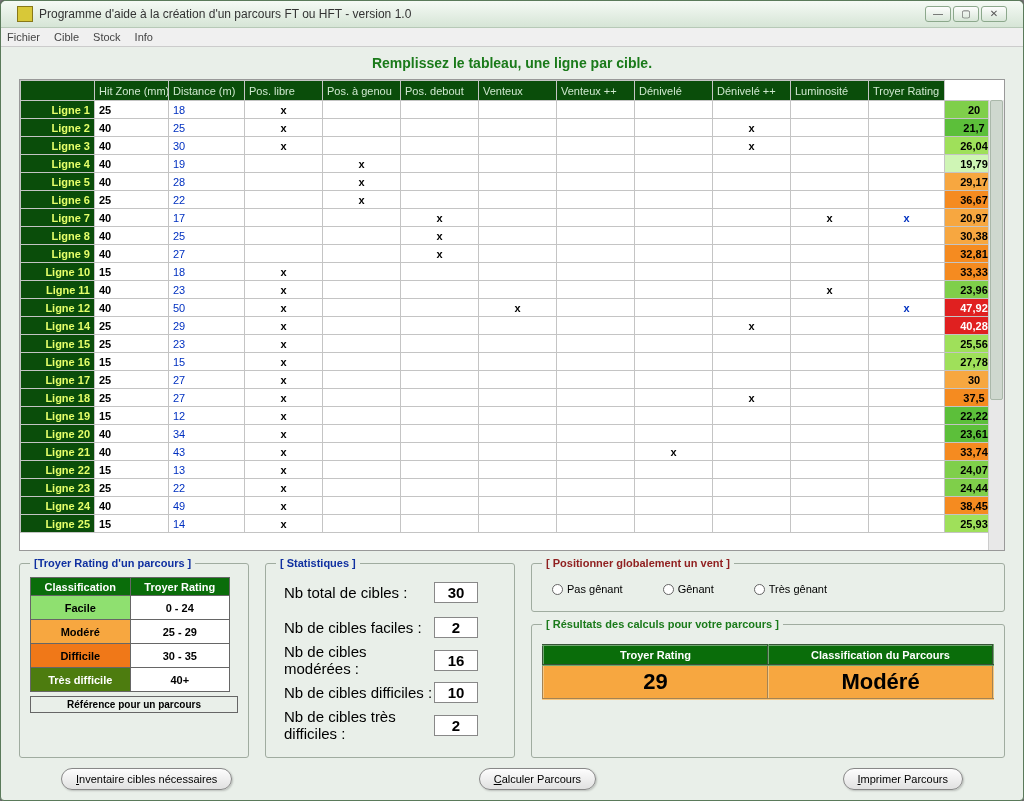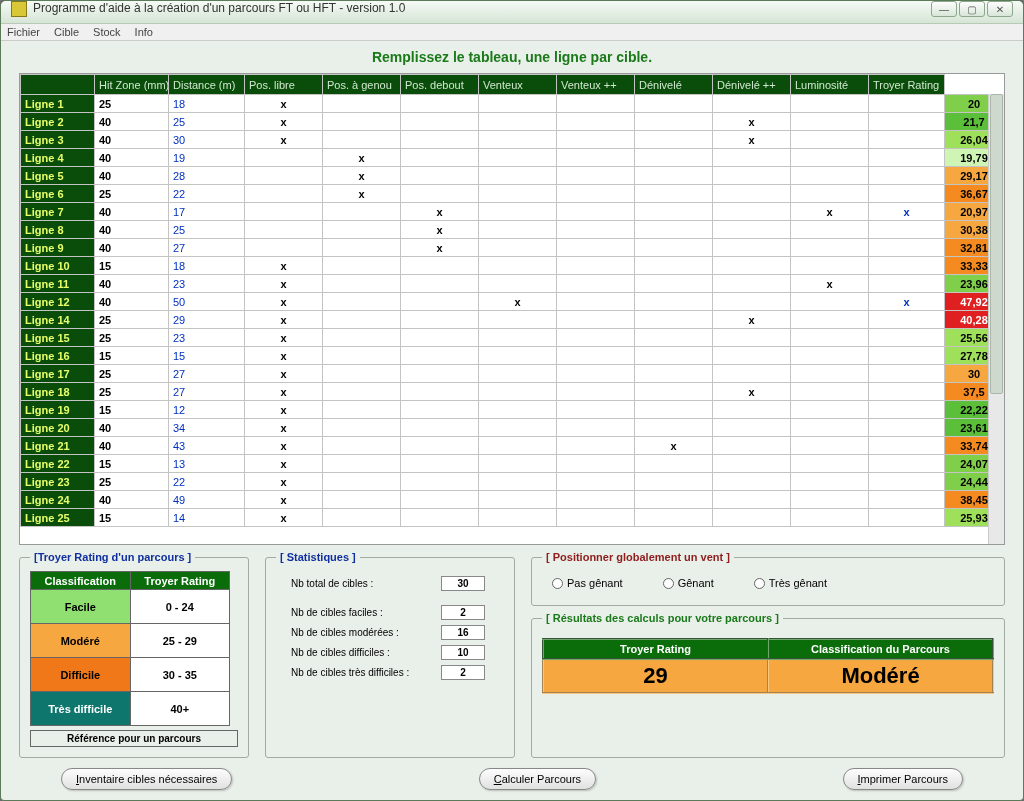--- a/index.html
+++ b/index.html
@@ -1,30 +1,30 @@
 <!DOCTYPE html>
 <html><head>
 <meta charset="utf-8">
 <style>
   *{box-sizing:border-box;margin:0;padding:0}
   body{font-family:Tahoma,Arial,sans-serif;font-size:11px;background:#888}
   .window{width:1024px;height:801px;margin:0;background:#e9efe9;border:1px solid #5a7a5a;border-radius:6px 6px 4px 4px;overflow:hidden;display:flex;flex-direction:column;box-shadow:0 0 4px rgba(0,0,0,.7)}
-  .titlebar{height:28px;background:linear-gradient(#f5faf5,#d6e5d6);display:flex;align-items:flex-start;padding:0 10px;border-bottom:1px solid #b7c9b7}
+  .titlebar{height:28px;background:linear-gradient(#f5faf5,#d6e5d6);display:flex;align-items:center;padding:0 16px;border-bottom:1px solid #b7c9b7}
   .title-icon{width:16px;height:16px;background:#d8c838;border:1px solid #887818;margin-right:6px}
   .title-text{flex:1;color:#333;font-size:12px}
   .winbtns{display:flex;gap:2px}
   .winbtn{width:26px;height:16px;background:linear-gradient(#fdfdfd,#d8e6d8);border:1px solid #8ca88c;border-radius:3px;font-size:10px;display:flex;align-items:center;justify-content:center;color:#555}
   .menubar{height:20px;background:#f0f0f0;border-bottom:1px solid #ccc;display:flex;align-items:center;padding:0 6px;gap:14px;color:#444}
   .menubar span{cursor:default}
   .instruction{text-align:center;font-weight:bold;color:#1a7a1a;font-size:14px;padding:8px}
   .tablewrap{flex:0 0 472px;margin:0 18px;position:relative;overflow:hidden;border:1px solid #999;background:#fff}
   table{border-collapse:collapse;width:100%;table-layout:fixed}
   th,td{border:1px solid #c4c4c4;height:18px;font-size:11px;padding:0 4px;overflow:hidden;white-space:nowrap}
   th{background:#0a4d0a;color:#cfe8cf;font-weight:normal;text-align:left;height:20px}
-  .rowhdr{background:#0a4d0a;color:#e6ff6a;text-align:left;font-weight:bold}
+  .rowhdr{background:#0a4d0a;color:#e6ff6a;text-align:right;font-weight:bold}
   .hit{font-weight:bold;color:#000;text-align:left}
   .dist{color:#0030c0;font-weight:normal;text-align:left}
   .mark{text-align:center;font-weight:bold}
   .lum{color:#0030c0;text-align:center;font-weight:bold}
   .rating{text-align:center;font-weight:bold;color:#000}
   .rating-g1{background:#5cbf3a}
   .rating-g2{background:#7fcf4a}
   .rating-g3{background:#9fe05a}
   .rating-o1{background:#f7a740}
   .rating-o2{background:#f58b20}
@@ -33,27 +33,27 @@
   .scrollbar{position:absolute;right:0;top:20px;bottom:0;width:16px;background:#e8e8e8;border-left:1px solid #ccc}
   .scrollbar .thumb{position:absolute;left:1px;right:1px;top:0;height:300px;background:#cfd8cf;border:1px solid #aab8aa;border-radius:2px}
   .bottom{display:flex;padding:6px 18px 4px;gap:16px}
   fieldset{border:1px solid #a0aca0;border-radius:3px;padding:8px 10px 10px;background:#e9efe9}
   legend{font-weight:bold;font-size:11px;padding:0 4px}
   .leg-blue{color:#1030a0}
   .leg-red{color:#902020}
   .leg-green{color:#1a7a1a}
   .classtable{border-collapse:collapse;width:200px}
   .classtable th{background:#0a6d0a;color:#fff;font-weight:bold;text-align:center;border:1px solid #666;height:18px}
-  .classtable td{border:1px solid #666;text-align:center;font-weight:bold;height:34px}
+  .classtable td{border:1px solid #666;text-align:center;font-weight:bold;height:24px}
   .c-fac{background:#8fe070}
   .c-mod{background:#f7a740}
   .c-dif{background:#f07818}
-  .c-tdf{background:#0f766e;color:#fff}
+  .c-tdf{background:#4d7c0f;color:#fff}
   .reftxt{text-align:center;font-weight:bold;font-size:10px;margin-top:4px;border:1px solid #666;padding:2px;background:#e9efe9}
-  .statline{display:flex;align-items:center;margin:5px 15px;font-size:10px}
+  .statline{display:flex;align-items:center;margin:5px 8px;font-size:15px}
   .statline .lbl{width:150px}
   .statline .val{width:44px;border:1px solid #888;background:#fff;text-align:center;padding:1px 0;font-weight:bold}
   .radio-row{display:flex;gap:40px;padding:6px 10px}
   .radio-row label{display:flex;align-items:center;gap:4px;font-size:11px}
   .radio{width:11px;height:11px;border:1px solid #666;border-radius:50%;background:#fff}
   .restable{border-collapse:collapse;width:100%;margin-top:6px}
   .restable th{background:#0a6d0a;color:#fff;font-weight:bold;text-align:center;border:2px outset #6fa76f;height:20px;font-size:11px}
   .restable td{background:#f7a740;text-align:center;font-weight:bold;font-size:22px;height:34px;border:2px outset #f7c780}
   .btnrow{display:flex;justify-content:space-between;padding:6px 60px 10px}
   .btn{background:linear-gradient(#fdfdfd,#e1e1e1);border:1px solid #888;border-radius:11px;padding:4px 14px;font-size:11px;box-shadow:1px 1px 2px rgba(0,0,0,.2)}

